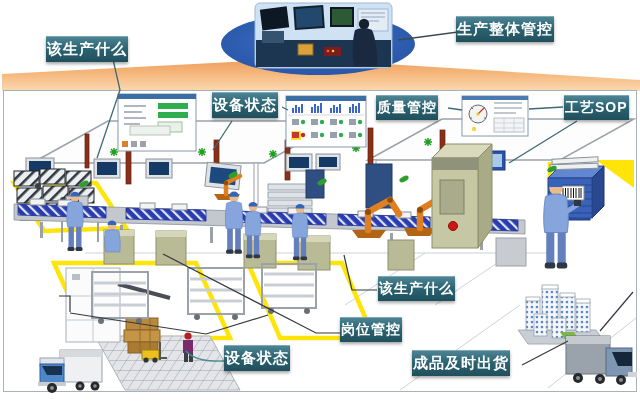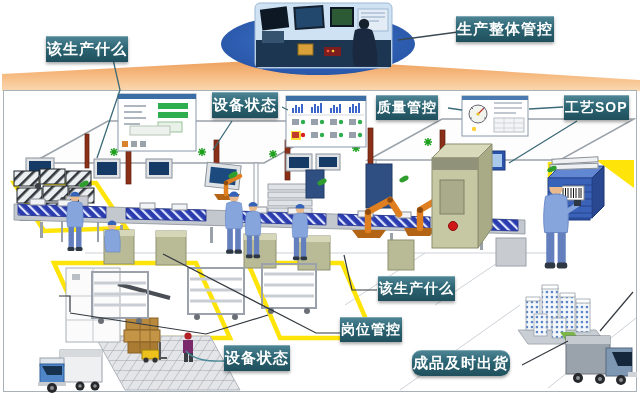--- a/index.html
+++ b/index.html
@@ -469,15 +469,15 @@
 </svg>
 
 <div class="tag" style="left:46px;top:36px;">该生产什么</div>
 <div class="tag" style="left:456px;top:16px;">生产整体管控</div>
 <div class="tag" style="left:212px;top:92px;">设备状态</div>
 <div class="tag small" style="left:376px;top:95px;">质量管控</div>
 <div class="tag small" style="left:564px;top:95px;">工艺SOP</div>
 <div class="tag small" style="left:378px;top:276px;">该生产什么</div>
 <div class="tag small" style="left:340px;top:317px;">岗位管控</div>
 <div class="tag" style="left:224px;top:345px;">设备状态</div>
-<div class="tag" style="left:412px;top:350px;border-radius:9px;">成品及时出货</div>
+<div class="tag" style="left:412px;top:350px;">成品及时出货</div>
 
 </div>
 
 </body></html>

